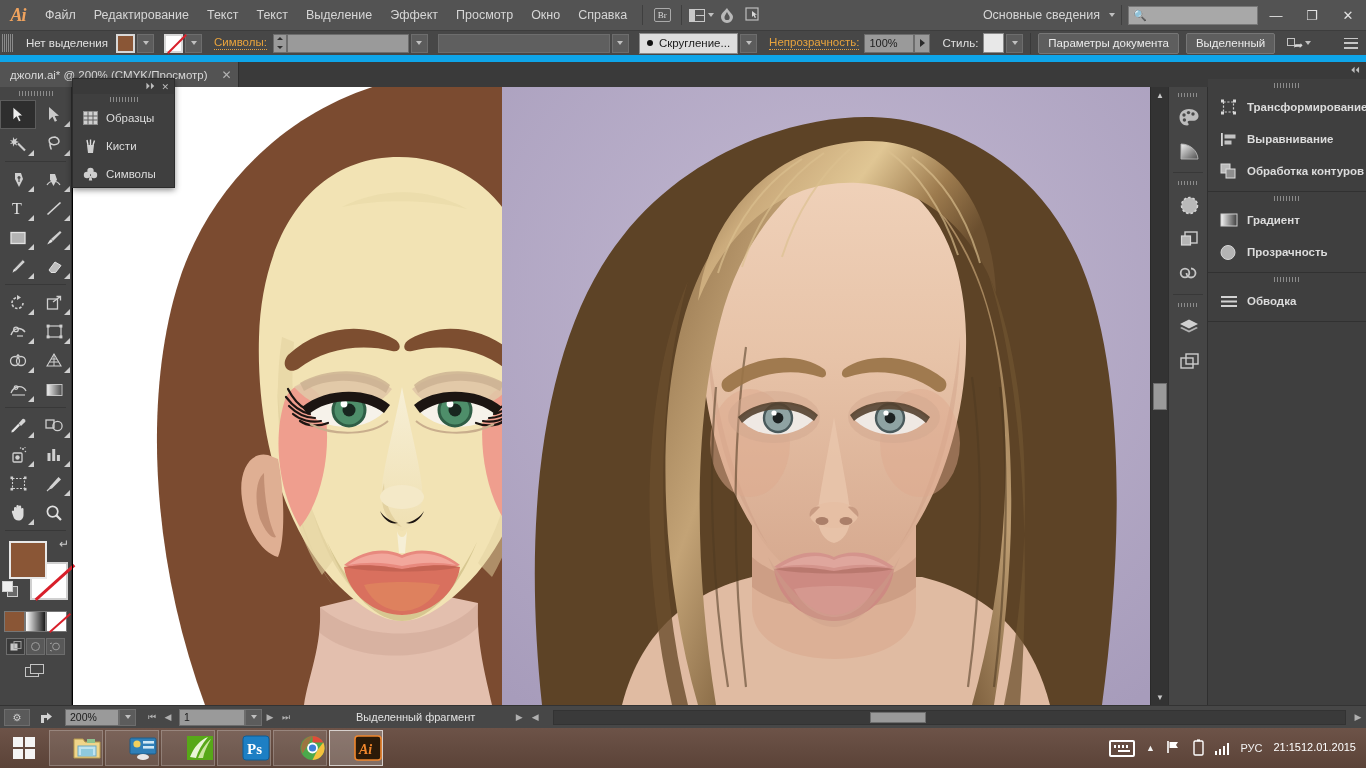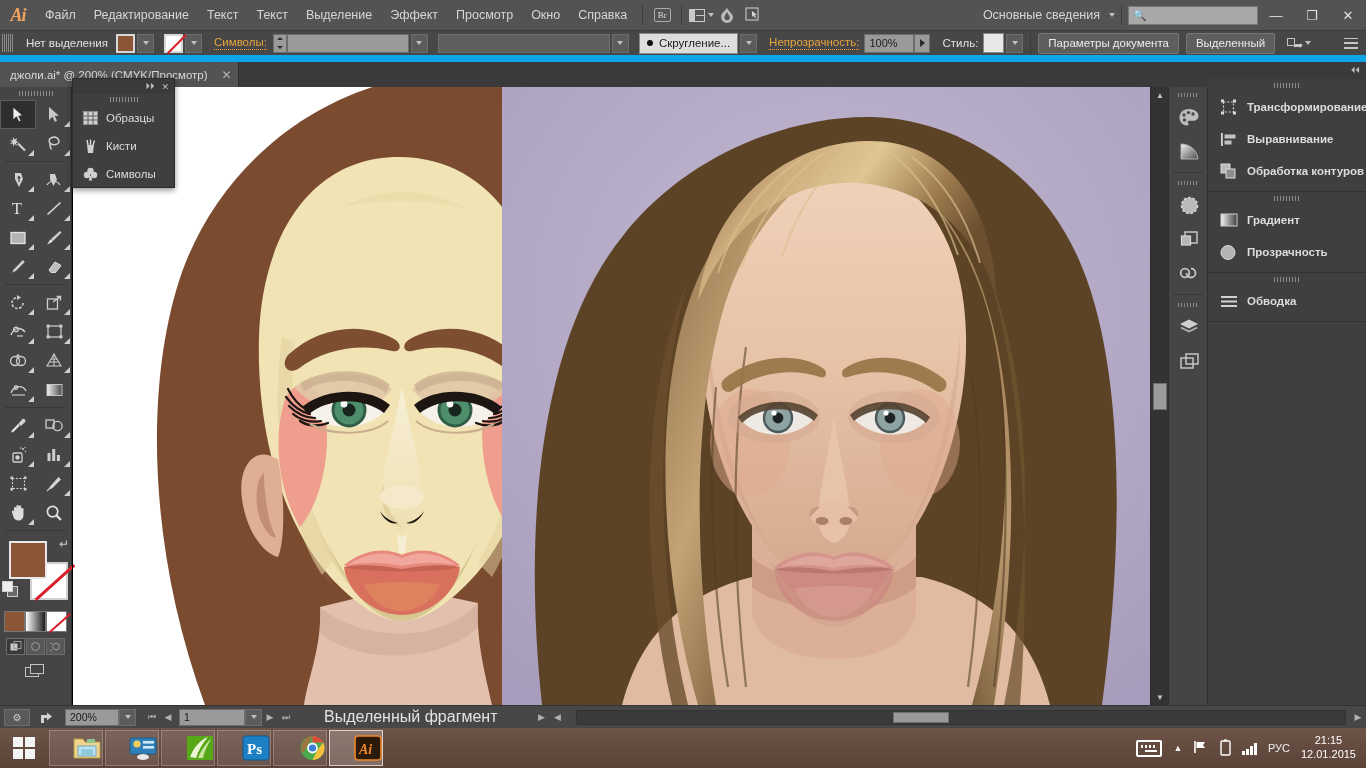--- a/index.html
+++ b/index.html
@@ -217,21 +217,21 @@
     position:absolute;left:0;top:705px;width:1366px;height:23px;background:#474747;
     display:flex;align-items:center;font-size:11px;color:#dcdcdc;
     border-top:1px solid #333;
   }
   .sb-ic{width:26px;height:17px;display:flex;align-items:center;justify-content:center;background:#5a5a5a;border:1px solid #6d6d6d;margin-left:4px;color:#cfcfcf;font-size:10px;}
   .sb-ic.flat{background:none;border:none;}
   .zoombox{width:54px;height:17px;background:#9a9a9a;border:1px solid #6d6d6d;color:#1b1b1b;font-size:10.5px;display:flex;align-items:center;padding-left:4px;margin-left:5px;}
   .sb-dd{width:17px;height:17px;background:#5c5c5c;border:1px solid #6d6d6d;display:flex;align-items:center;justify-content:center;}
   .navbtn{width:16px;height:17px;display:flex;align-items:center;justify-content:center;color:#b0b0b0;font-size:9px;}
   .pagebox{width:66px;height:17px;background:#9a9a9a;border:1px solid #6d6d6d;color:#1b1b1b;font-size:10.5px;display:flex;align-items:center;padding-left:4px;margin-left:3px;}
-  .sb-status{margin-left:30px;font-size:16px;color:#e2e2e2;}
+  .sb-status{margin-left:62px;font-size:11px;color:#e2e2e2;}
   .sb-hscroll{flex:1;height:15px;background:#3a3a3a;margin:0 4px 0 10px;position:relative;border:1px solid #333;}
   .sb-hscroll .th{position:absolute;left:316px;top:1px;width:56px;height:11px;background:#9a9a9a;border:1px solid #6e6e6e;}
 
   
   .taskbar{
     position:absolute;left:0;top:728px;width:1366px;height:40px;
     background:linear-gradient(to bottom,#6d5348,#5b4338);
     display:flex;align-items:center;
   }
   .start{width:48px;height:40px;display:flex;align-items:center;justify-content:center;}
@@ -242,21 +242,21 @@
     border:1px solid rgba(255,255,255,.22);background:rgba(255,255,255,.10);
   }
   .tbtn.active{border-color:rgba(255,255,255,.65);background:rgba(255,255,255,.22);}
   .tray{margin-left:auto;display:flex;align-items:center;gap:11px;padding-right:10px;color:#f2f2f2;font-size:11px;}
   .kbd{width:26px;height:17px;border:2px solid #fff;border-radius:2px;position:relative;}
   .kbd::after{content:"";position:absolute;left:3px;top:3px;right:3px;height:3px;
     background:repeating-linear-gradient(to right,#fff 0 2px,transparent 2px 4px);}
   .kbd::before{content:"";position:absolute;left:7px;bottom:3px;width:12px;height:2px;background:#fff;}
   .bars{display:flex;align-items:flex-end;gap:1.5px;height:13px;}
   .bars i{width:2.5px;background:#fff;}
-  .clock{display:flex;flex-direction:column;align-items:center;line-height:1.25;font-size:11px;color:#fff;}
+  .clock{display:flex;align-items:center;line-height:1.25;font-size:11px;color:#fff;}
 </style>
 </head>
 <body>
 
 <div id="app">
 
   <div class="menubar">
     <div class="ai-logo">Ai</div>
     <div class="menu-item">Файл</div>
     <div class="menu-item">Редактирование</div>

